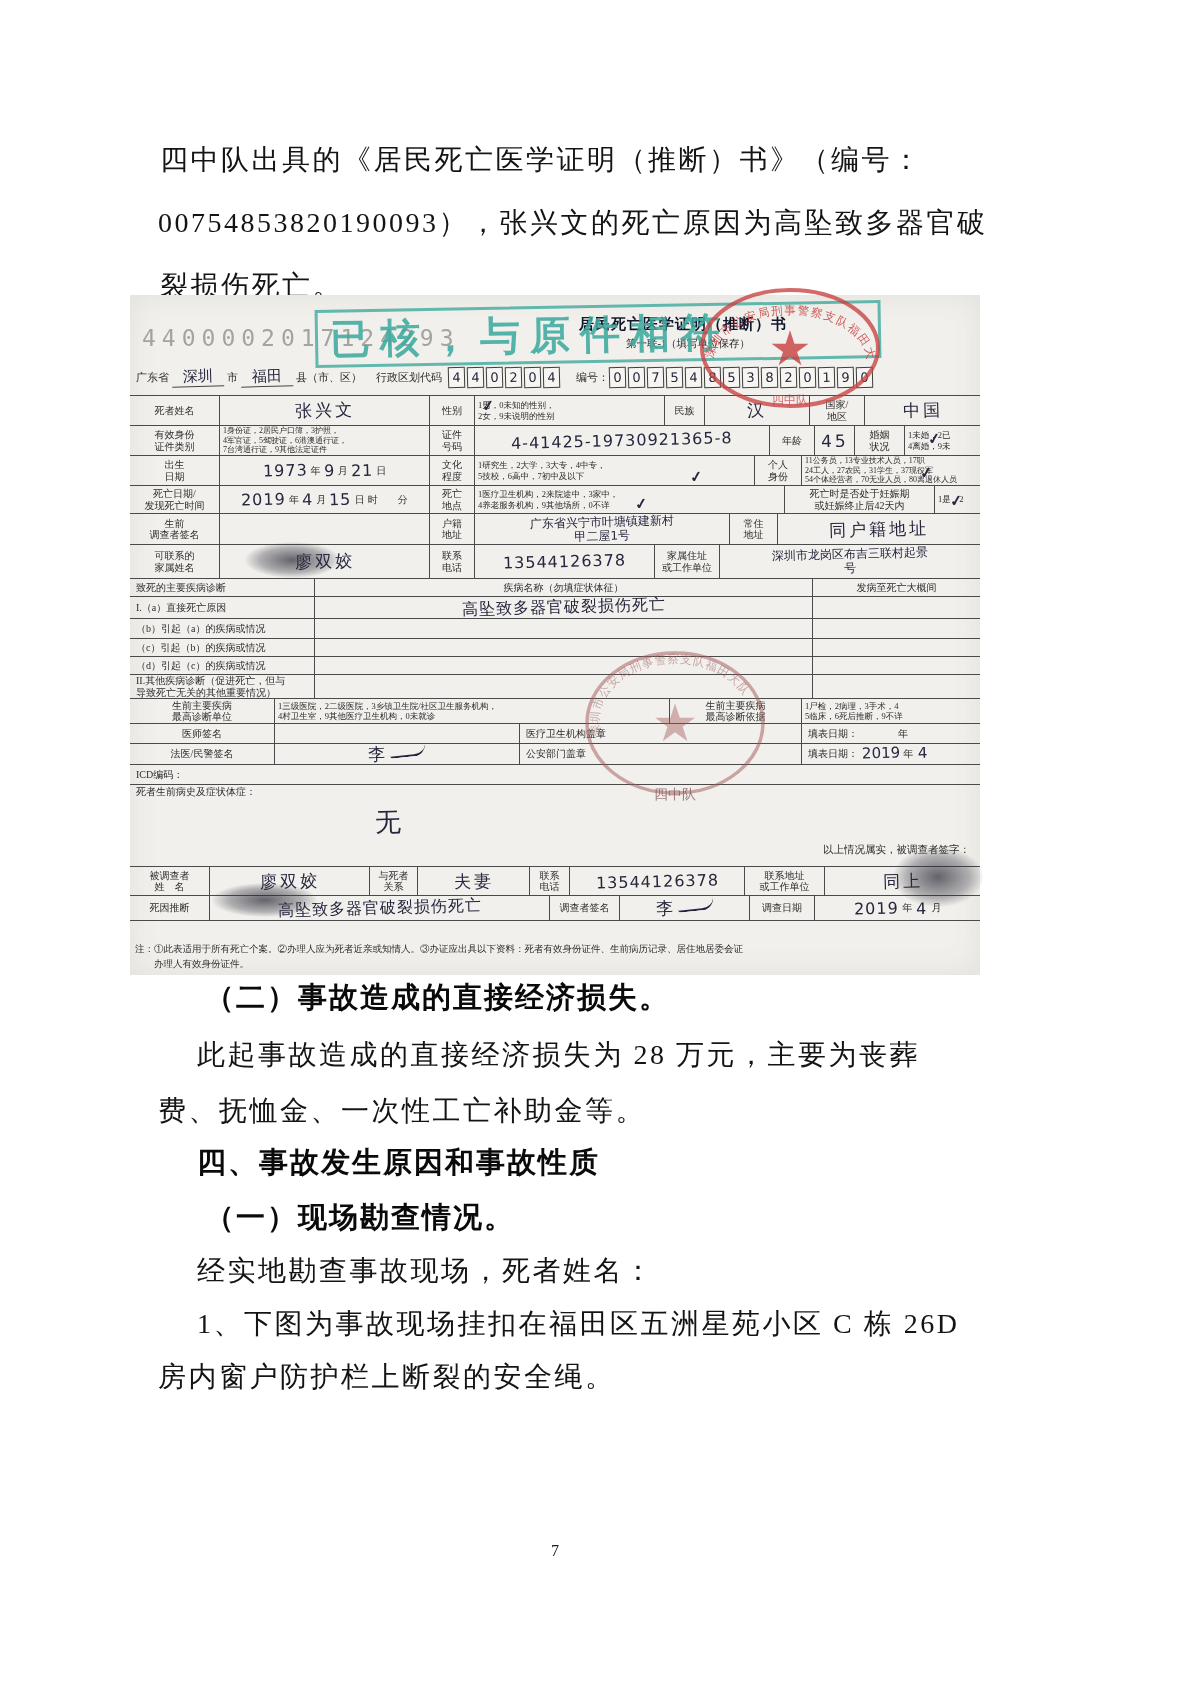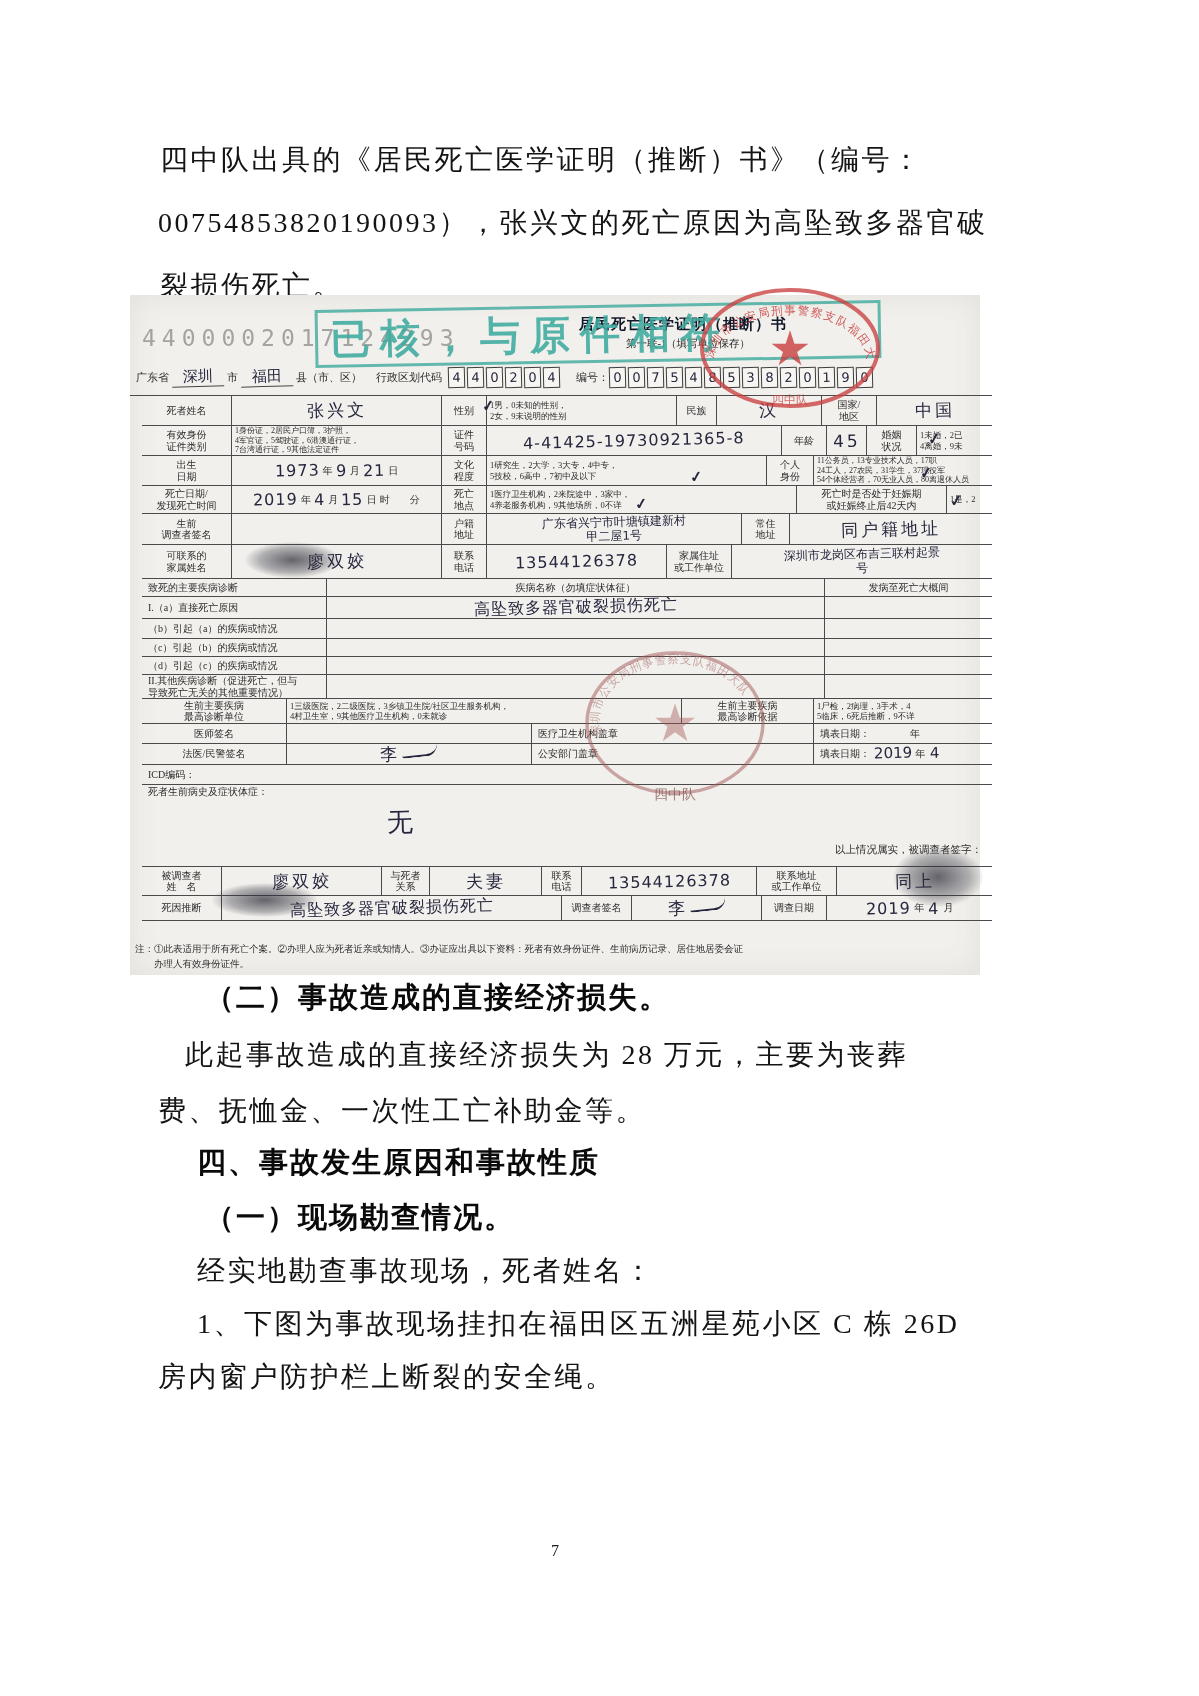--- a/index.html
+++ b/index.html
@@ -30,21 +30,21 @@
         text-align:center;font-size:13px;line-height:19px;background:rgba(255,255,255,.35);}
   .hw{font-family:"DejaVu Sans",sans-serif;color:#26263e;transform:rotate(-1.5deg);display:inline-block;}
   .hw12{font-size:12px;line-height:1.2;}
   .hw13{font-size:13px;}
   .hw15{font-size:15px;}
   .hw16{font-size:16px;letter-spacing:1px;}
   .hw17{font-size:17px;letter-spacing:3px;}
   .hw26{font-size:26px;}
   .scrib{display:inline-block;width:36px;height:10px;border-bottom:2.5px solid #26263e;
          border-radius:0 0 18px 4px;transform:rotate(-6deg) translateY(-3px);margin-left:2px;}
-  .ctable{position:absolute;left:0;top:100px;width:850px;border-top:1.5px solid #4a4a4a;z-index:2;padding-left:12px;}
+  .ctable{position:absolute;left:0;top:100px;width:850px;border-top:1.5px solid #4a4a4a;z-index:2;}
   .trow{position:relative;display:flex;border-bottom:1px solid #4a4a4a;box-sizing:border-box;}
   .cell{border-right:1px solid #4a4a4a;box-sizing:border-box;overflow:hidden;display:flex;
         align-items:center;justify-content:center;text-align:center;white-space:pre-line;}
   .cell:last-child{border-right:none;flex:1;}
   .lbl{font-size:10px;line-height:1.15;color:#2c2c2c;}
   .opt{font-size:8.5px;line-height:1.2;color:#2c2c2c;justify-content:flex-start;text-align:left;
        padding:1px 3px;align-items:center;}
   .opt8{font-size:8px;}
   .leftal{justify-content:flex-start;text-align:left;padding-left:6px;}
   .check{position:absolute;color:#26263e;font-size:15px;font-weight:700;z-index:4;transform:rotate(-8deg);}
@@ -356,21 +356,21 @@
 
     <div class="fp" style="left:115px;top:247px;width:95px;height:36px"></div>
     <div class="fp" style="left:763px;top:552px;width:90px;height:60px"></div>
     <div class="fp" style="left:82px;top:588px;width:105px;height:34px"></div>
 
     <div class="notes">注：①此表适用于所有死亡个案。②办理人应为死者近亲或知情人。③办证应出具以下资料：死者有效身份证件、生前病历记录、居住地居委会证
 　　办理人有效身份证件。</div>
   </div>
 
   <div class="hline" style="left:205px;top:978px">（二）事故造成的直接经济损失。</div>
-  <div class="line" style="left:185px;top:1036px">此起事故造成的直接经济损失为 28 万元，主要为丧葬</div>
+  <div class="line" style="left:197px;top:1036px">此起事故造成的直接经济损失为 28 万元，主要为丧葬</div>
   <div class="line" style="left:158px;top:1092px">费、抚恤金、一次性工亡补助金等。</div>
   <div class="hline" style="left:197px;top:1143px">四、事故发生原因和事故性质</div>
   <div class="hline" style="left:205px;top:1198px">（一）现场勘查情况。</div>
   <div class="line" style="left:197px;top:1252px">经实地勘查事故现场，死者姓名：</div>
   <div class="line" style="left:197px;top:1305px">1、下图为事故现场挂扣在福田区五洲星苑小区 C 栋 26D</div>
   <div class="line" style="left:158px;top:1358px">房内窗户防护栏上断裂的安全绳。</div>
 
   <div class="pagenum">7</div>
 </div>
 

